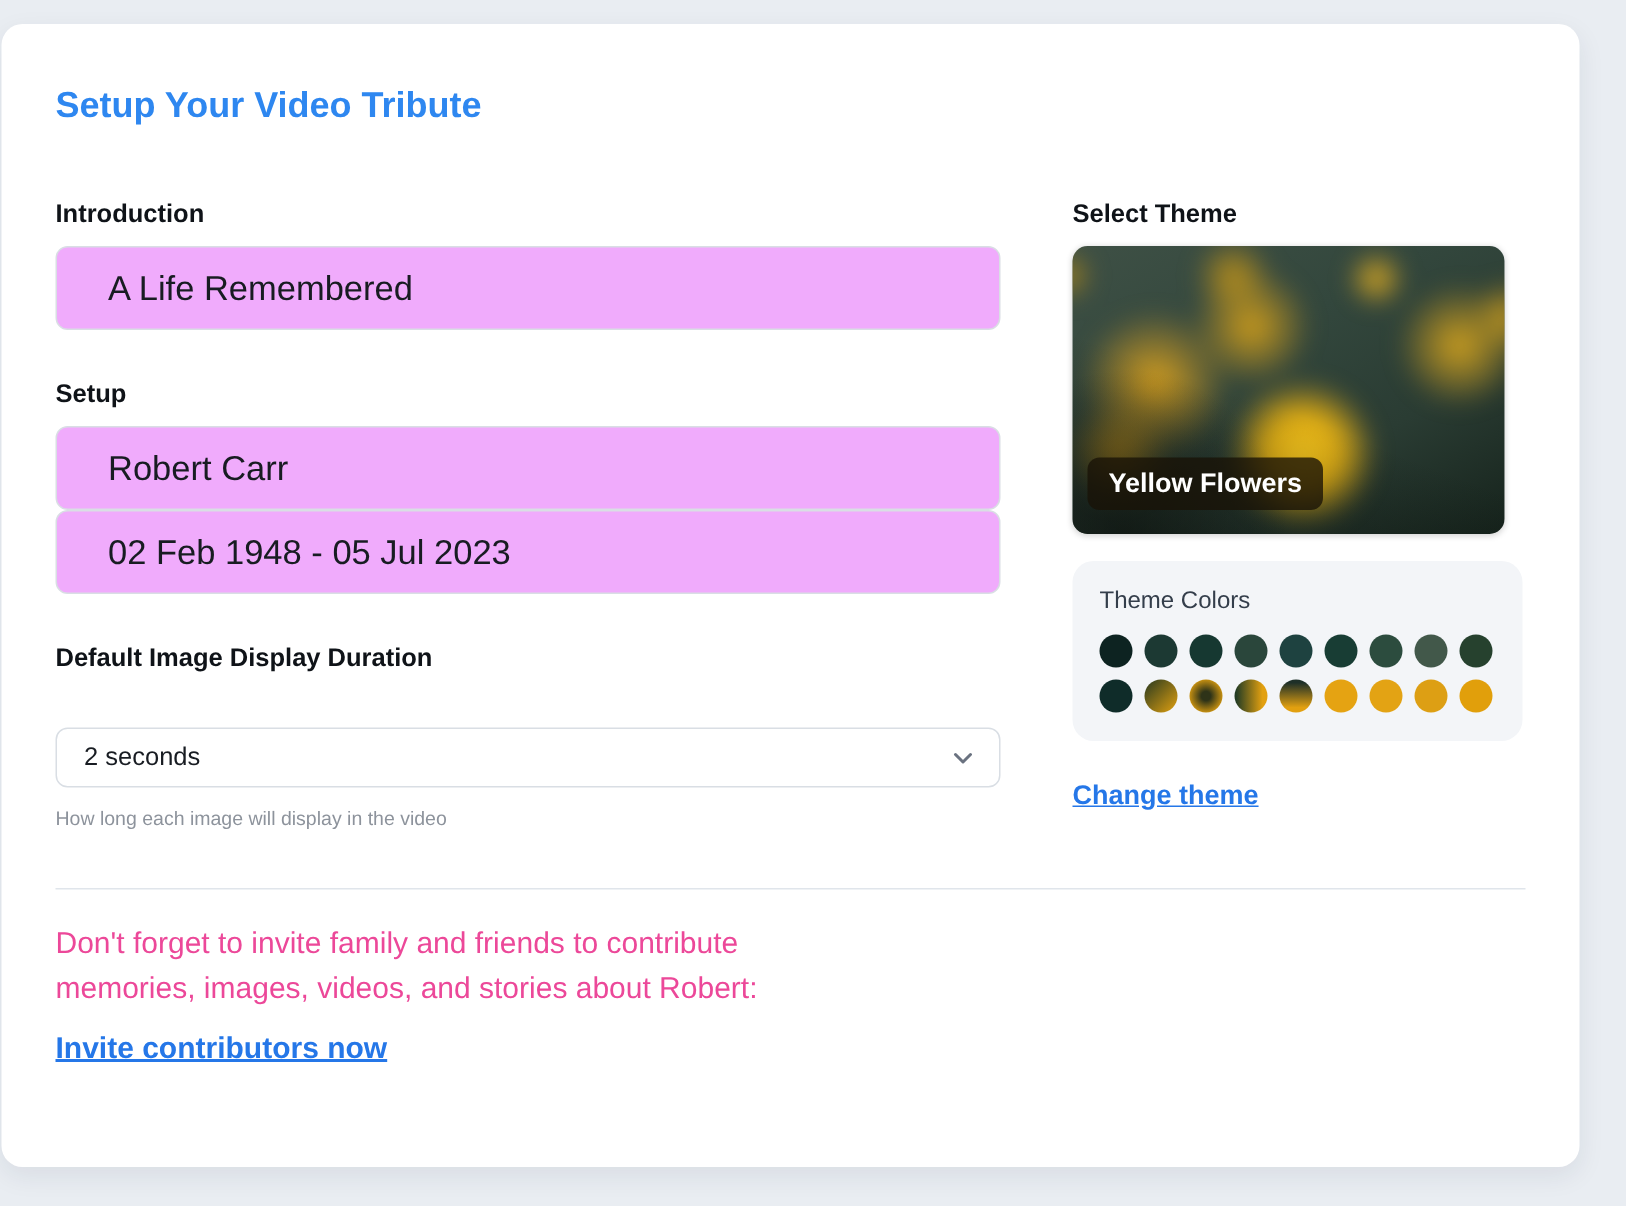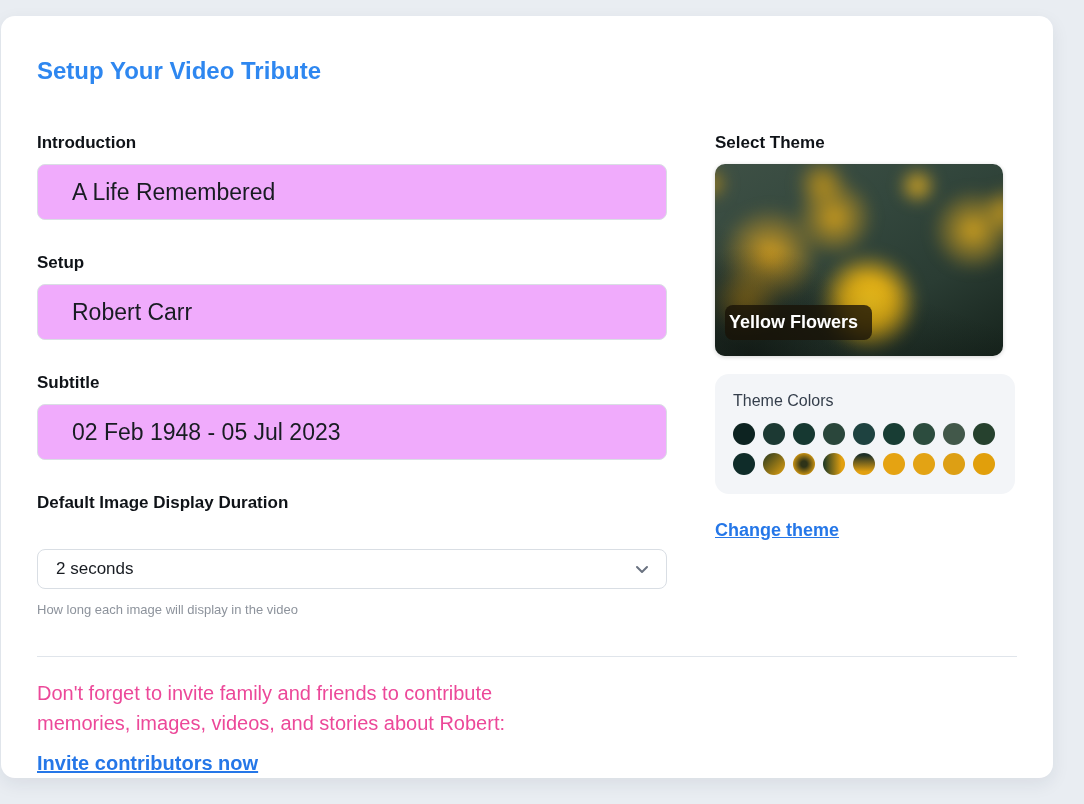--- a/index.html
+++ b/index.html
@@ -72,21 +72,21 @@
   .photo-vignette {
     position: absolute; inset: 0;
     background:
       radial-gradient(circle 110px at 12% 100%, rgba(8,12,9,0.5) 0%, rgba(8,12,9,0) 100%),
       linear-gradient(200deg, rgba(10,16,12,0) 55%, rgba(10,16,12,0.45) 95%);
   }
   .theme-badge {
     position: absolute; left: 10px; bottom: 16px;
     background: rgba(24, 18, 6, 0.78); color: #ffffff;
     font-size: 18px; font-weight: 700;
-    padding: 7px 14px 8px 4px; border-radius: 8px;
+    padding: 7px 14px 8px 14px; border-radius: 8px;
     line-height: 20px;
     margin-top: 40px;
   }
   .palette-panel {
     margin-top: 18px; width: 300px;
     background: #f3f5f8; border-radius: 14px;
     padding: 17px 18px 19px 18px;
   }
   .palette-title { font-size: 16px; color: #343e4b; line-height: 20px; }
   .swatch-row { display: flex; gap: 8px; margin-top: 12px; }
@@ -118,21 +118,20 @@
 
   <div class="content">
     <div class="left-col">
 
       <div class="field-label">Introduction</div>
       <input class="text-input" type="text" value="A Life Remembered" style="">
 
       <div class="field-label">Setup</div>
       <input class="text-input" type="text" value="Robert Carr" style="">
 
-      <div class="field-label">Subtitle</div>
       <input class="text-input" type="text" value="02 Feb 1948 - 05 Jul 2023" style="">
 
       <div class="field-label">Default Image Display Duration</div>
       <div class="select">
         <span>2 seconds</span>
         <svg class="chevron" viewBox="0 0 20 20" fill="none">
           <path d="M5 8l5 5 5-5" stroke="#6a7280" stroke-width="2" stroke-linecap="round" stroke-linejoin="round"></path>
         </svg>
       </div>
       <div class="help-text">How long each image will display in the video</div>

